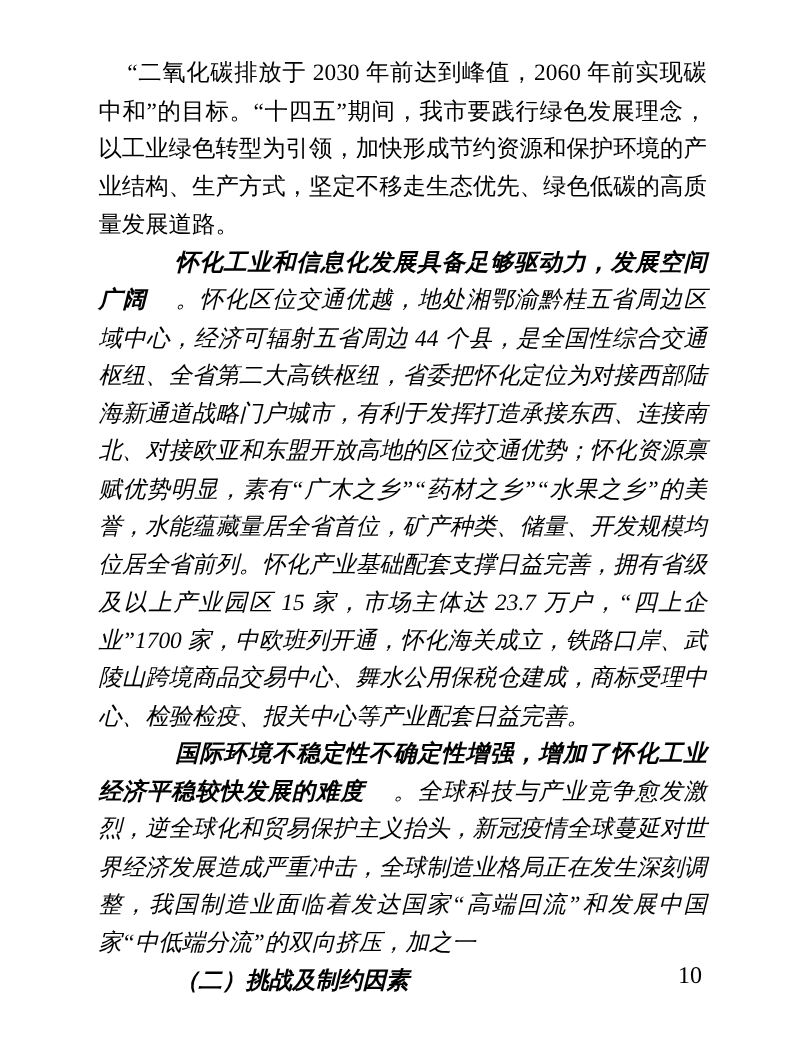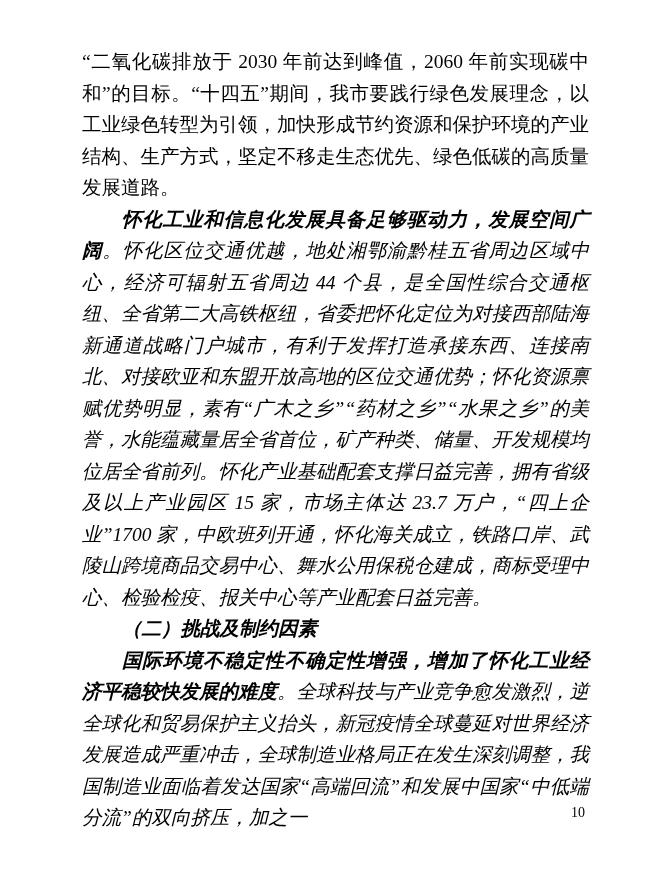--- a/index.html
+++ b/index.html
@@ -36,46 +36,47 @@
     padding: 0;
     font-weight: normal;
     font-size: 19.5px;
   }
   .para.indent {
     text-indent: 40px;
     font-style: italic;
   }
   .run {
     color: #000000;
+    margin-left: 24px;
   }
   .run.bold,
   .para.heading .run {
     font-family: "Liberation Sans", "DejaVu Sans", sans-serif;
     font-weight: bold;
   }
   .page-number {
     position: absolute;
     top: 804px;
     right: 82px;
-    font-size: 14px;
+    font-size: 20px;
     line-height: 18px;
     color: #000000;
     font-family: "Liberation Serif", "DejaVu Serif", serif;
   }
 </style>
 </head>
 <body>
 
 <div class="page">
   <div class="body-text">
 
     <p class="para no-indent"><span class="run">“二氧化碳排放于 2030 年前达到峰值，2060 年前实现碳中和”的目标。“十四五”期间，我市要践行绿色发展理念，以工业绿色转型为引领，加快形成节约资源和保护环境的产业结构、生产方式，坚定不移走生态优先、绿色低碳的高质量发展道路。</span></p>
 
     <p class="para indent"><span class="run bold">怀化工业和信息化发展具备足够驱动力，发展空间广阔</span><span class="run">。怀化区位交通优越，地处湘鄂渝黔桂五省周边区域中心，经济可辐射五省周边 44 个县，是全国性综合交通枢纽、全省第二大高铁枢纽，省委把怀化定位为对接西部陆海新通道战略门户城市，有利于发挥打造承接东西、连接南北、对接欧亚和东盟开放高地的区位交通优势；怀化资源禀赋优势明显，素有“广木之乡”“药材之乡”“水果之乡”的美誉，水能蕴藏量居全省首位，矿产种类、储量、开发规模均位居全省前列。怀化产业基础配套支撑日益完善，拥有省级及以上产业园区 15 家，市场主体达 23.7 万户，“四上企业”1700 家，中欧班列开通，怀化海关成立，铁路口岸、武陵山跨境商品交易中心、舞水公用保税仓建成，商标受理中心、检验检疫、报关中心等产业配套日益完善。</span></p>
 
+    <p class="para indent"><span class="run bold">国际环境不稳定性不确定性增强，增加了怀化工业经济平稳较快发展的难度</span><span class="run">。全球科技与产业竞争愈发激烈，逆全球化和贸易保护主义抬头，新冠疫情全球蔓延对世界经济发展造成严重冲击，全球制造业格局正在发生深刻调整，我国制造业面临着发达国家“高端回流”和发展中国家“中低端分流”的双向挤压，加之一</span></p>
+
     <p class="para indent heading"><span class="run bold">（二）挑战及制约因素</span></p>
-
-    <p class="para indent"><span class="run bold">国际环境不稳定性不确定性增强，增加了怀化工业经济平稳较快发展的难度</span><span class="run">。全球科技与产业竞争愈发激烈，逆全球化和贸易保护主义抬头，新冠疫情全球蔓延对世界经济发展造成严重冲击，全球制造业格局正在发生深刻调整，我国制造业面临着发达国家“高端回流”和发展中国家“中低端分流”的双向挤压，加之一</span></p>
 
   </div>
 
   <div class="page-number">10</div>
 </div>
 
 </body></html>

